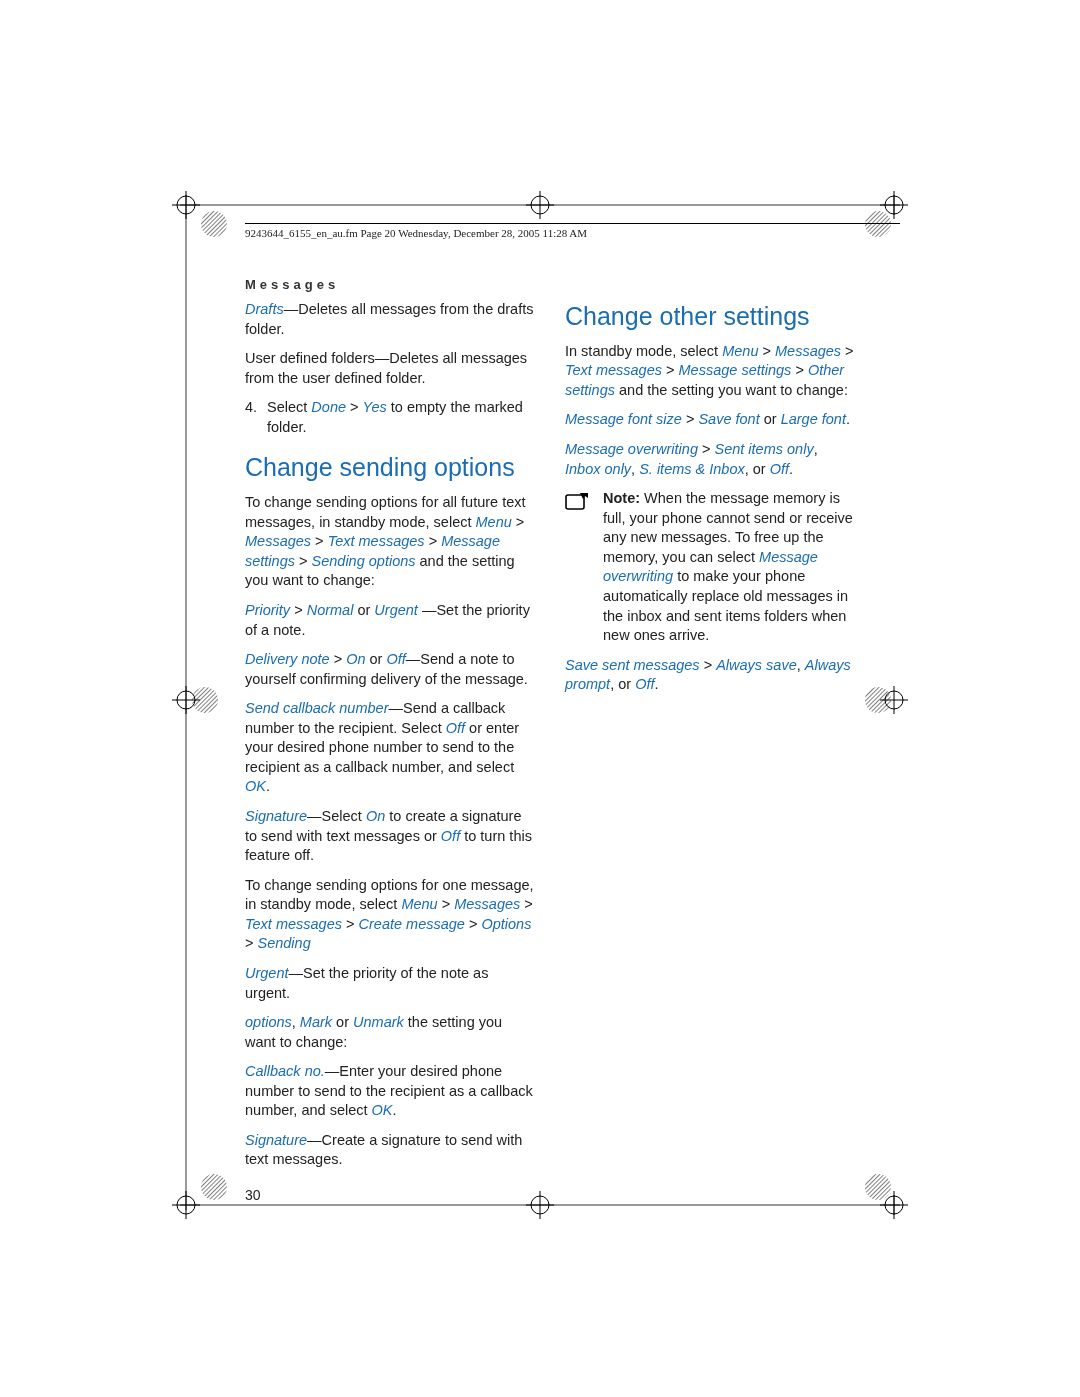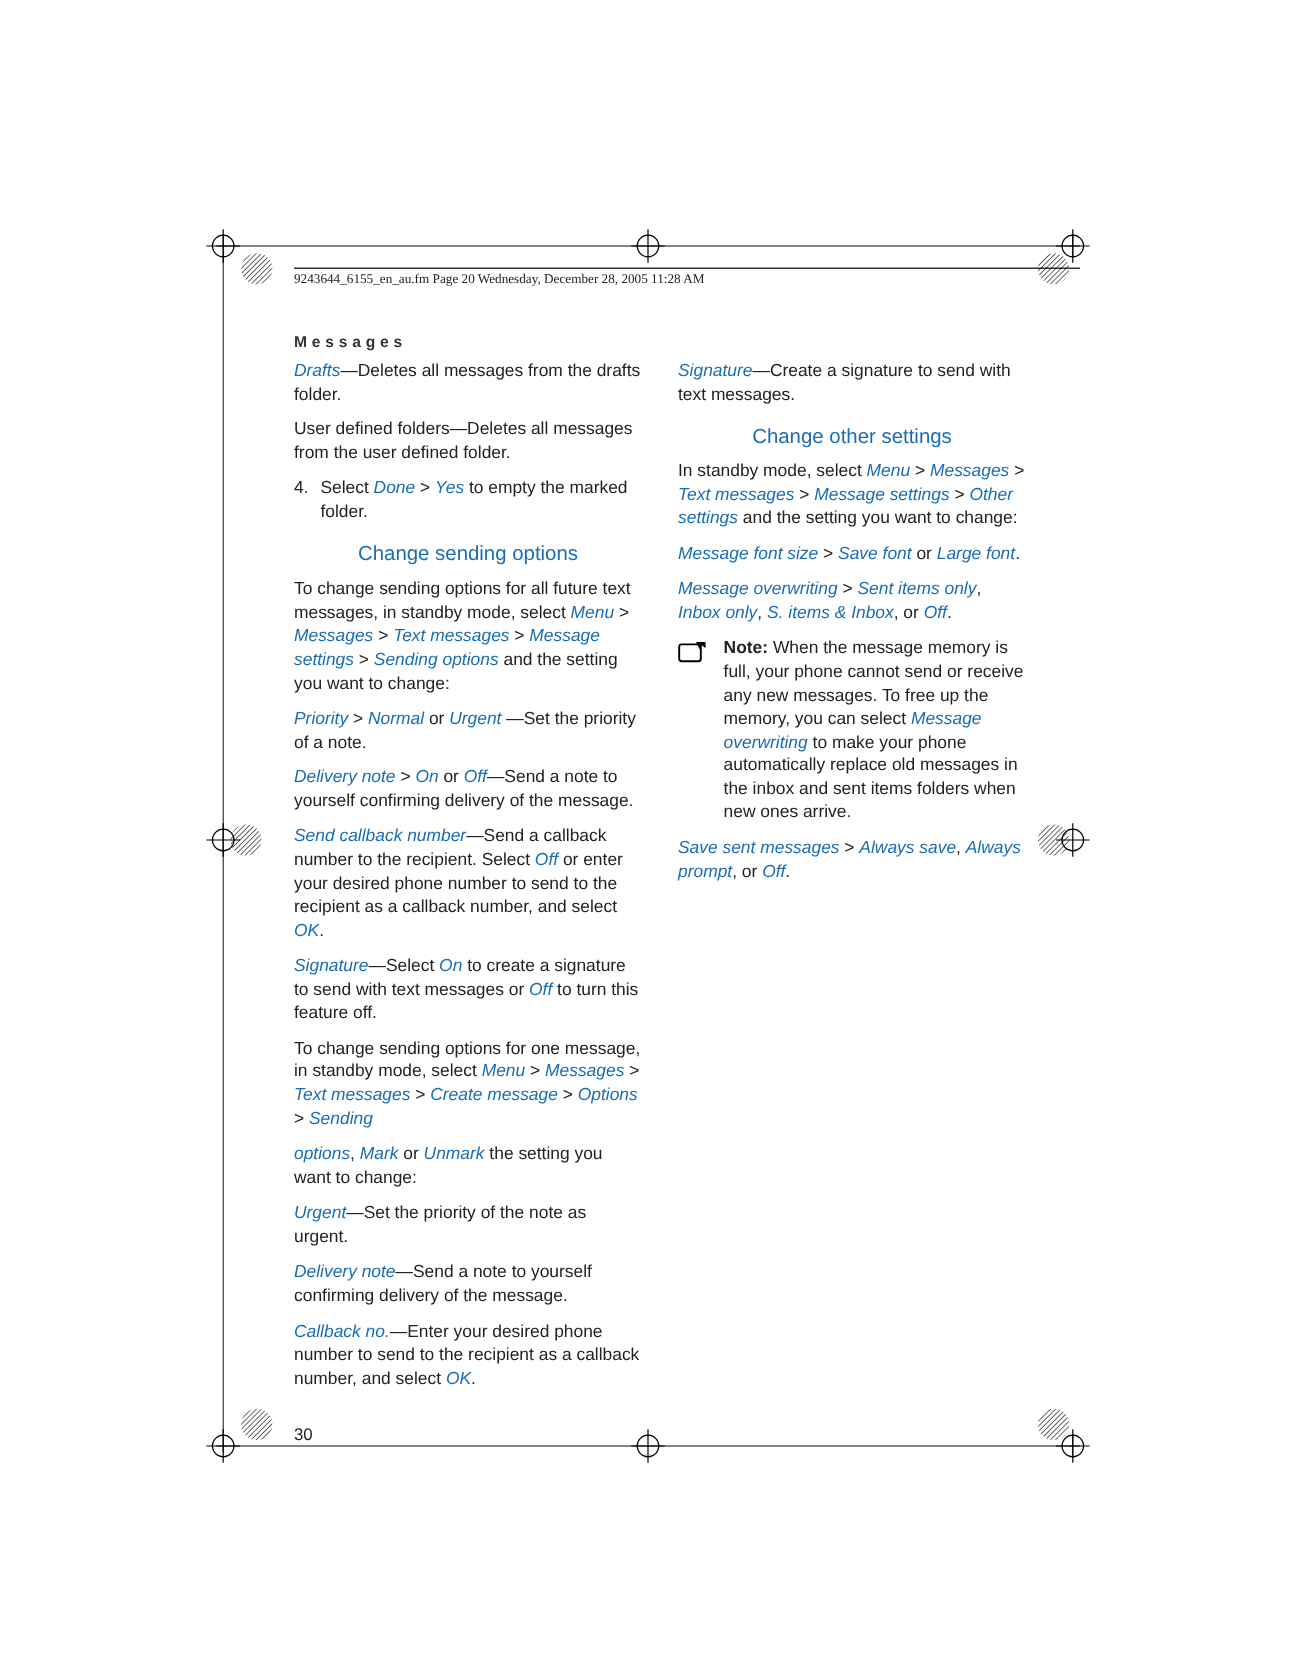--- a/index.html
+++ b/index.html
@@ -46,24 +46,23 @@
     line-height: 1.35;
     column-count: 2;
     column-gap: 30px;
     column-fill: auto;
     height: 870px;
   }
   .content p { margin: 0 0 10px 0; }
   .content h2 {
     color: #1a6db3;
     font-weight: normal;
-    font-size: 17px;
+    font-size: 25px;
     margin: 14px 0 8px 0;
     font-family: Arial, sans-serif;
-    text-align: center;
   }
   .hl { color: #1a6db3; font-style: italic; }
   .ol-item { padding-left: 22px; position: relative; margin-bottom: 10px;}
   .ol-item .num { position: absolute; left: 0; }
   .note-block { display: flex; gap: 10px; margin-bottom: 10px;}
   .note-icon { flex: 0 0 28px; padding-top: 2px;}
   .note-text { flex: 1; }
   .page-num {
     position: absolute;
     left: 245px;
@@ -159,23 +158,22 @@
     <span>To change sending options for all future text messages, in standby mode, select </span><span class="hl">Menu</span><span> &gt; </span><span class="hl">Messages</span><span> &gt; </span><span class="hl">Text messages</span><span> &gt; </span><span class="hl">Message settings</span><span> &gt; </span><span class="hl">Sending options</span><span> and the setting you want to change:</span>
   </p>
   <p><span class="hl">Priority</span><span> &gt; </span><span class="hl">Normal</span><span> or </span><span class="hl">Urgent</span><span> —Set the priority of a note.</span></p>
   <p><span class="hl">Delivery note</span><span> &gt; </span><span class="hl">On</span><span> or </span><span class="hl">Off</span><span>—Send a note to yourself confirming delivery of the message.</span></p>
   <p><span class="hl">Send callback number</span><span>—Send a callback number to the recipient. Select </span><span class="hl">Off</span><span> or enter your desired phone number to send to the recipient as a callback number, and select </span><span class="hl">OK</span><span>.</span></p>
   <p><span class="hl">Signature</span><span>—Select </span><span class="hl">On</span><span> to create a signature to send with text messages or </span><span class="hl">Off</span><span> to turn this feature off.</span></p>
   <p>
     <span>To change sending options for one message, in standby mode, select </span><span class="hl">Menu</span><span> &gt; </span><span class="hl">Messages</span><span> &gt; </span><span class="hl">Text messages</span><span> &gt; </span><span class="hl">Create message</span><span> &gt; </span><span class="hl">Options</span><span> &gt; </span><span class="hl">Sending</span>
   </p>
 
+  <p><span class="hl">Urgent</span><span>—Set the priority of the note as urgent.</span></p>
   <p><span class="hl">options</span><span>, </span><span class="hl">Mark</span><span> or </span><span class="hl">Unmark</span><span> the setting you want to change:</span></p>
-  <p><span class="hl">Urgent</span><span>—Set the priority of the note as urgent.</span></p>
-  <p><span class="hl">Delivery note</span><span>—Send a note to yourself confirming delivery of the message.</span></p>
   <p><span class="hl">Callback no.</span><span>—Enter your desired phone number to send to the recipient as a callback number, and select </span><span class="hl">OK</span><span>.</span></p>
   <p><span class="hl">Signature</span><span>—Create a signature to send with text messages.</span></p>
   <h2>Change other settings</h2>
   <p>
     <span>In standby mode, select </span><span class="hl">Menu</span><span> &gt; </span><span class="hl">Messages</span><span> &gt; </span><span class="hl">Text messages</span><span> &gt; </span><span class="hl">Message settings</span><span> &gt; </span><span class="hl">Other settings</span><span> and the setting you want to change:</span>
   </p>
   <p><span class="hl">Message font size</span><span> &gt; </span><span class="hl">Save font</span><span> or </span><span class="hl">Large font</span><span>.</span></p>
   <p><span class="hl">Message overwriting</span><span> &gt; </span><span class="hl">Sent items only</span><span>, </span><span class="hl">Inbox only</span><span>, </span><span class="hl">S. items &amp; Inbox</span><span>, or </span><span class="hl">Off</span><span>.</span></p>
 
   <div class="note-block">

